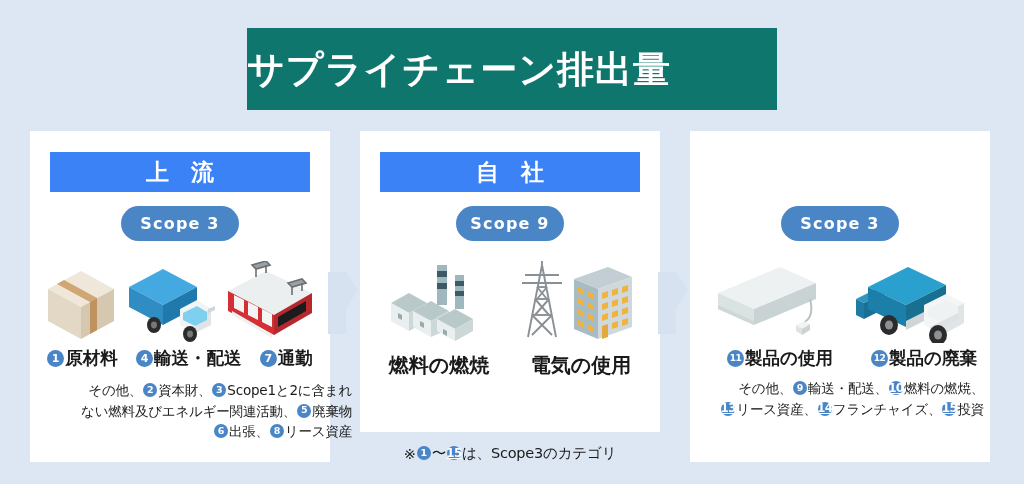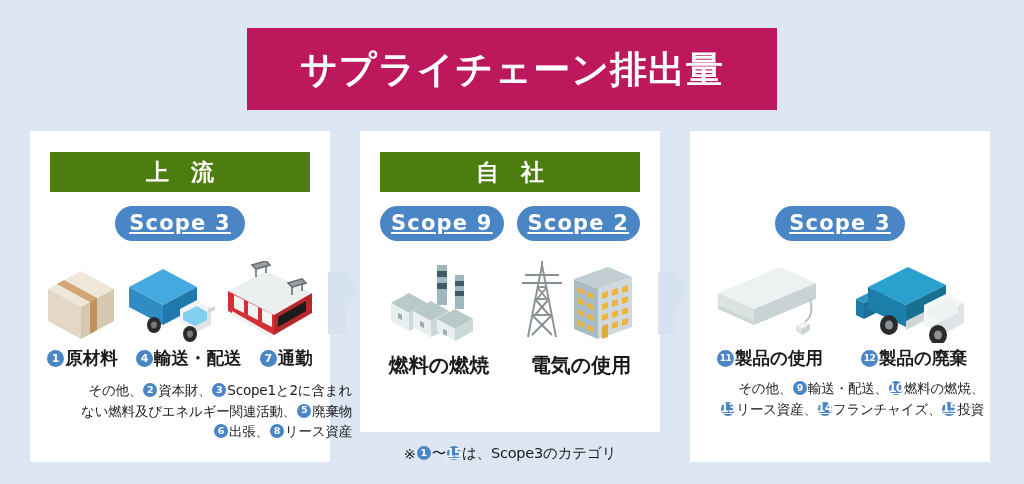--- a/index.html
+++ b/index.html
@@ -15,24 +15,23 @@
     position: relative;
   }
 
   
   #main-title {
     position: absolute;
     left: 247px;
     top: 28px;
     width: 530px;
     height: 82px;
-    background: #be185d;
-    display: flex;
-    align-items: center;
-    justify-content: center;
+    background: #0f766e;
+    display: flex;
+    align-items: center;
   }
   #main-title .title-text {
     color: #ffffff;
     font-size: 37px;
     font-weight: bold;
     letter-spacing: 1px;
     line-height: 1;
     white-space: nowrap;
   }
 
@@ -45,21 +44,21 @@
   #panel-upstream   { left: 30px;  top: 131px; width: 300px; height: 331px; }
   #panel-own        { left: 360px; top: 131px; width: 300px; height: 301px; }
   #panel-downstream { left: 690px; top: 131px; width: 300px; height: 331px; }
 
   .panel-header {
     position: absolute;
     left: 20px;
     top: 21px;
     width: 260px;
     height: 40px;
-    background: #4d7c0f;
+    background: #3b82f6;
     display: flex;
     align-items: center;
     justify-content: center;
   }
   .panel-header .hdr-text {
     color: #ffffff;
     font-size: 23px;
     font-weight: bold;
     letter-spacing: 7px;
     text-indent: 7px;
@@ -83,26 +82,25 @@
     height: 35px;
     min-width: 118px;
     display: flex;
     align-items: center;
     justify-content: center;
     box-sizing: border-box;
     padding: 0 14px;
   }
   .scope-badge .badge-text {
     color: #ffffff;
-    font-size: 21px;
+    font-size: 16px;
     font-weight: bold;
     letter-spacing: 1.2px;
     line-height: 1;
     white-space: nowrap;
-    text-decoration: underline;
   }
   #panel-own .scope-badge { min-width: 108px; }
 
   
   .icon-row {
     position: absolute;
     left: 10px;
     width: 280px;
     height: 90px;
     top: 122px;
@@ -132,21 +130,21 @@
     font-size: 17.5px;
     font-weight: bold;
     color: #1a1a1a;
     white-space: nowrap;
     display: flex;
     align-items: center;
     line-height: 1;
   }
   #panel-own .label-row { top: 224px; }
   #panel-own .item-label { font-size: 20px; }
-  #panel-downstream .label-row { left: 8px; width: 288px; align-items: center; }
+  #panel-downstream .label-row { left: 18px; width: 288px; align-items: center; }
 
   
   .cnum {
     display: inline-flex;
     align-items: center;
     justify-content: center;
     background: #4a85c6;
     color: #ffffff;
     border-radius: 50%;
     font-weight: bold;
@@ -292,23 +290,20 @@
     </div>
 </div>
 
 <div class="panel" id="panel-own">
   <div class="panel-header">
     <span class="hdr-text">自 社</span>
   </div>
   <div class="badge-row">
     <div class="scope-badge">
       <span class="badge-text">Scope 9</span>
-    </div>
-    <div class="scope-badge">
-      <span class="badge-text">Scope 2</span>
     </div>
   </div>
   <div class="icon-row">
     <div class="icon-cell">
       <svg width="108" height="84" viewBox="0 0 108 84">
         <rect x="52" y="6" width="10" height="40" fill="#9fb8bd"></rect>
         <rect x="52" y="12" width="10" height="6" fill="#3e5a66"></rect>
         <rect x="52" y="24" width="10" height="6" fill="#3e5a66"></rect>
         <rect x="70" y="16" width="9" height="34" fill="#9fb8bd"></rect>
         <rect x="70" y="22" width="9" height="5" fill="#3e5a66"></rect>

